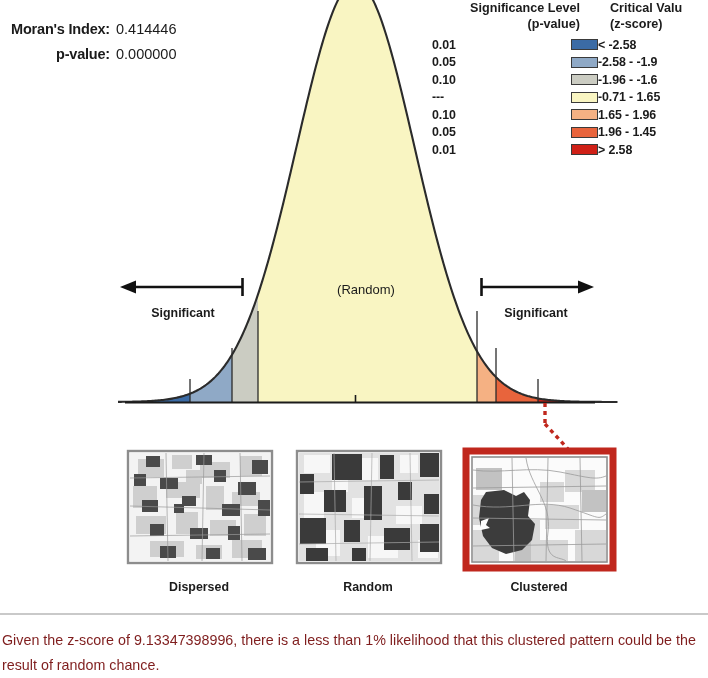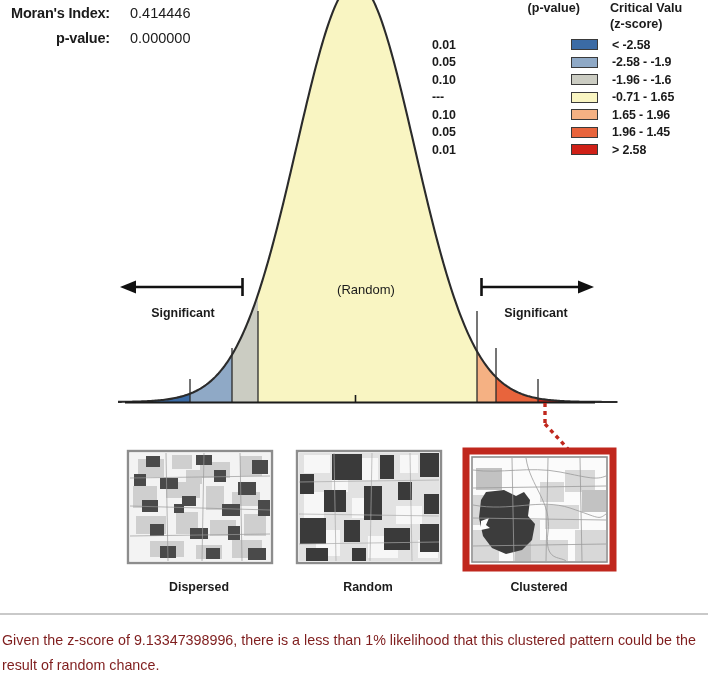--- a/index.html
+++ b/index.html
@@ -13,38 +13,38 @@
     position: relative;
     overflow: hidden;
     font-family: "Liberation Sans", sans-serif;
     color: #1b1b1b;
   }
 
   
   #stats-block {
     position: absolute;
     left: 0px;
-    top: 0px;
+    top: 16px;
     width: 250px;
   }
   .stat-row {
     display: flex;
     align-items: center;
     height: 25px;
     font-size: 14.5px;
   }
   .stat-label {
     width: 110px;
     text-align: right;
     font-weight: bold;
     letter-spacing: -0.2px;
     white-space: nowrap;
   }
   .stat-value {
-    margin-left: 20px;
+    margin-left: 6px;
     font-weight: normal;
     white-space: nowrap;
   }
   #zscore-swatch {
     width: 27px;
     height: 11px;
     margin-left: 7px;
     background: #cf2017;
     border: 1px solid #8a140f;
   }
@@ -96,21 +96,21 @@
     letter-spacing: -0.1px;
   }
   .legend-swatch {
     width: 27px;
     height: 11px;
     margin-left: 11px;
     border: 1px solid #3a3a3a;
     box-sizing: border-box;
   }
   .legend-z {
-    margin-left: 14px;
+    margin-left: 0;
     font-size: 12.4px;
     font-weight: bold;
     letter-spacing: -0.1px;
   }
 
   
   #curve-figure {
     position: absolute;
     left: 0px;
     top: 0px;
@@ -165,20 +165,21 @@
     <span class="stat-value">0.414446</span>
   </div>
   <div class="stat-row">
     <span class="stat-label">p-value:</span>
     <span class="stat-value">0.000000</span>
   </div>
 </div>
 
 <div id="legend">
   <div class="legend-head" id="legend-head-left">
+    <div>Significance Level</div>
     <div>(p-value)</div>
   </div>
   <div class="legend-head" id="legend-head-right">
     <div>Critical Valu</div>
     <div>(z-score)</div>
   </div>
   <div class="legend-rows" id="legend-rows">
       <div class="legend-row">
         <span class="legend-p">0.01</span>
         <span class="legend-swatch" style="background: rgb(59, 107, 165);"></span>

